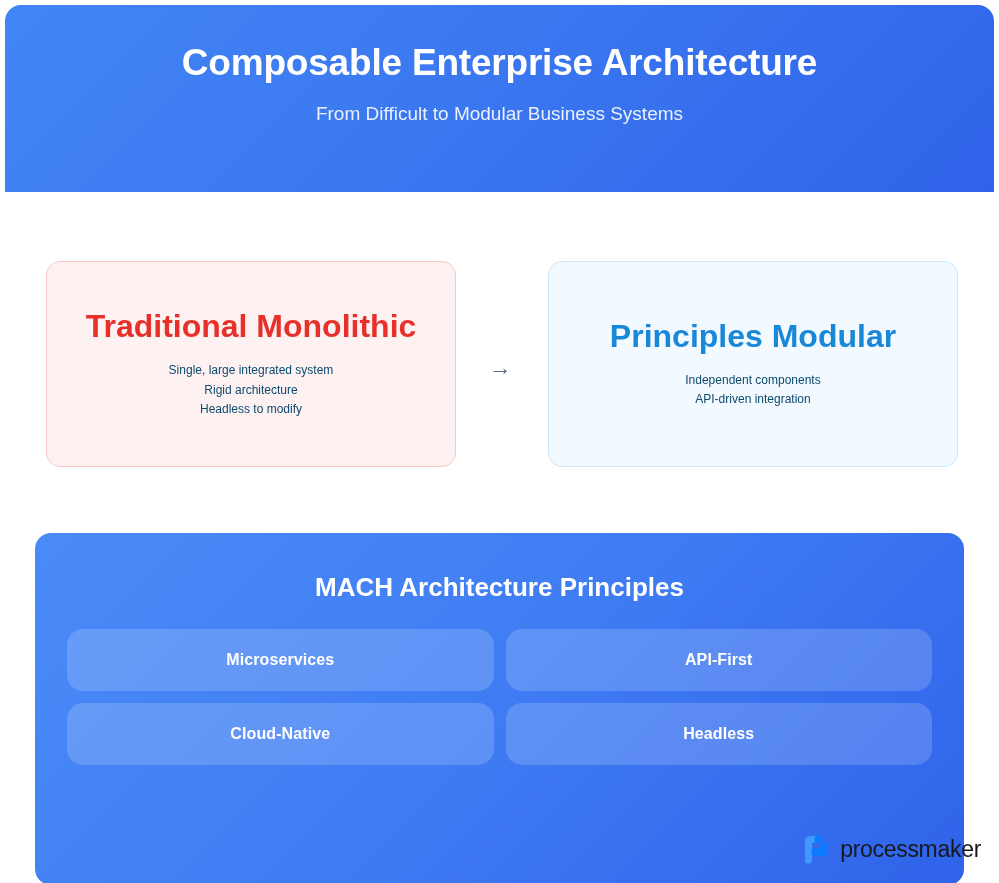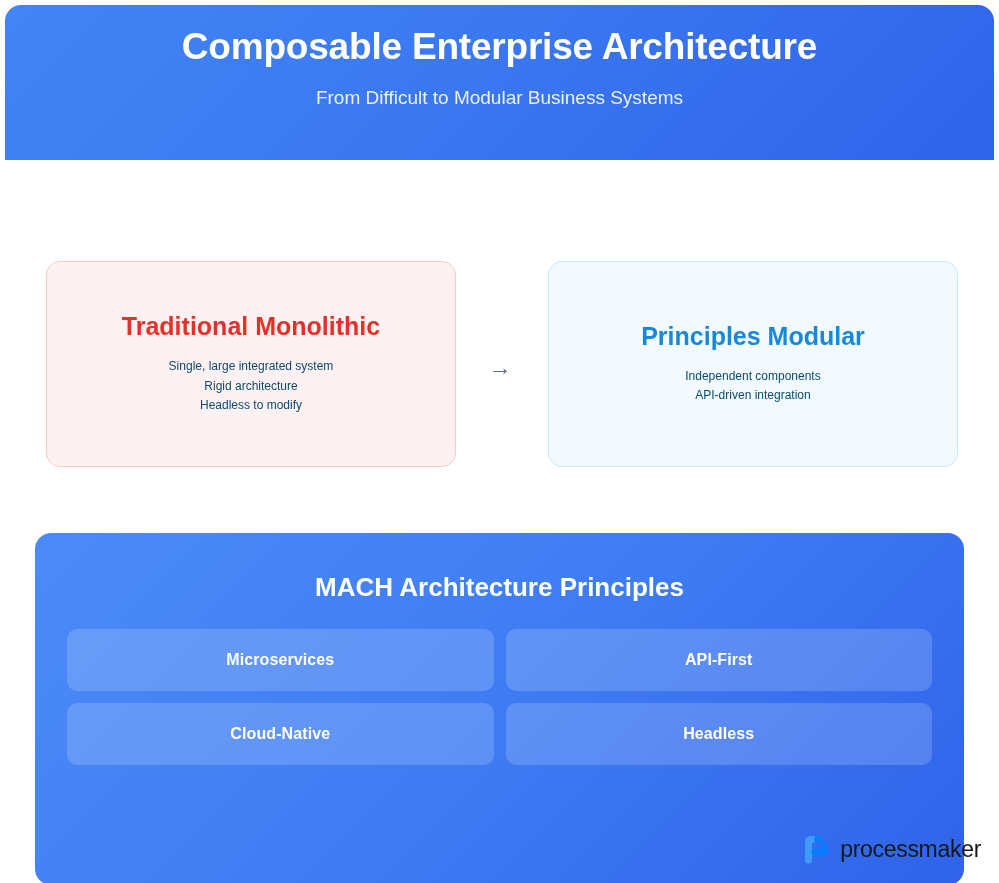--- a/index.html
+++ b/index.html
@@ -21,21 +21,21 @@
     inset: 0;
     background: #ffffff;
   }
 
   
   .header-banner {
     position: absolute;
     left: 5px;
     top: 5px;
     width: 989px;
-    height: 155px;
+    height: 187px;
     border-radius: 16px 16px 0 0;
     background: linear-gradient(135deg, #4285f4 0%, #3b78f0 45%, #2f63ea 100%);
     display: flex;
     flex-direction: column;
     align-items: center;
     justify-content: center;
     box-sizing: border-box;
     padding-bottom: 28px;
   }
   .header-title {
@@ -84,21 +84,21 @@
     background: #fdf1f1;
     border: 1.5px solid #f8c9c9;
   }
   .compare-card.modular {
     left: 502px;
     background: #f2faff;
     border: 1.5px solid #c8e8fb;
   }
 
   .card-heading {
-    font-size: 25px;
+    font-size: 32px;
     font-weight: bold;
     margin: 0 0 16px 0;
     text-align: center;
     line-height: 1.15;
   }
   .card-heading.red { color: #e8302a; }
   .card-heading.blue { color: #1a88d9; }
 
   .card-lines {
     margin: 0;
@@ -147,21 +147,21 @@
     line-height: 1.15;
   }
   .principles-grid {
     display: grid;
     grid-template-columns: 1fr 1fr;
     grid-template-rows: 62px 62px;
     gap: 12px;
   }
   .principle-tile {
     background: rgba(255, 255, 255, 0.17);
-    border-radius: 10px;
+    border-radius: 16px;
     display: flex;
     align-items: center;
     justify-content: center;
     color: #ffffff;
     font-size: 16px;
     font-weight: bold;
     letter-spacing: 0.1px;
   }
 
   

